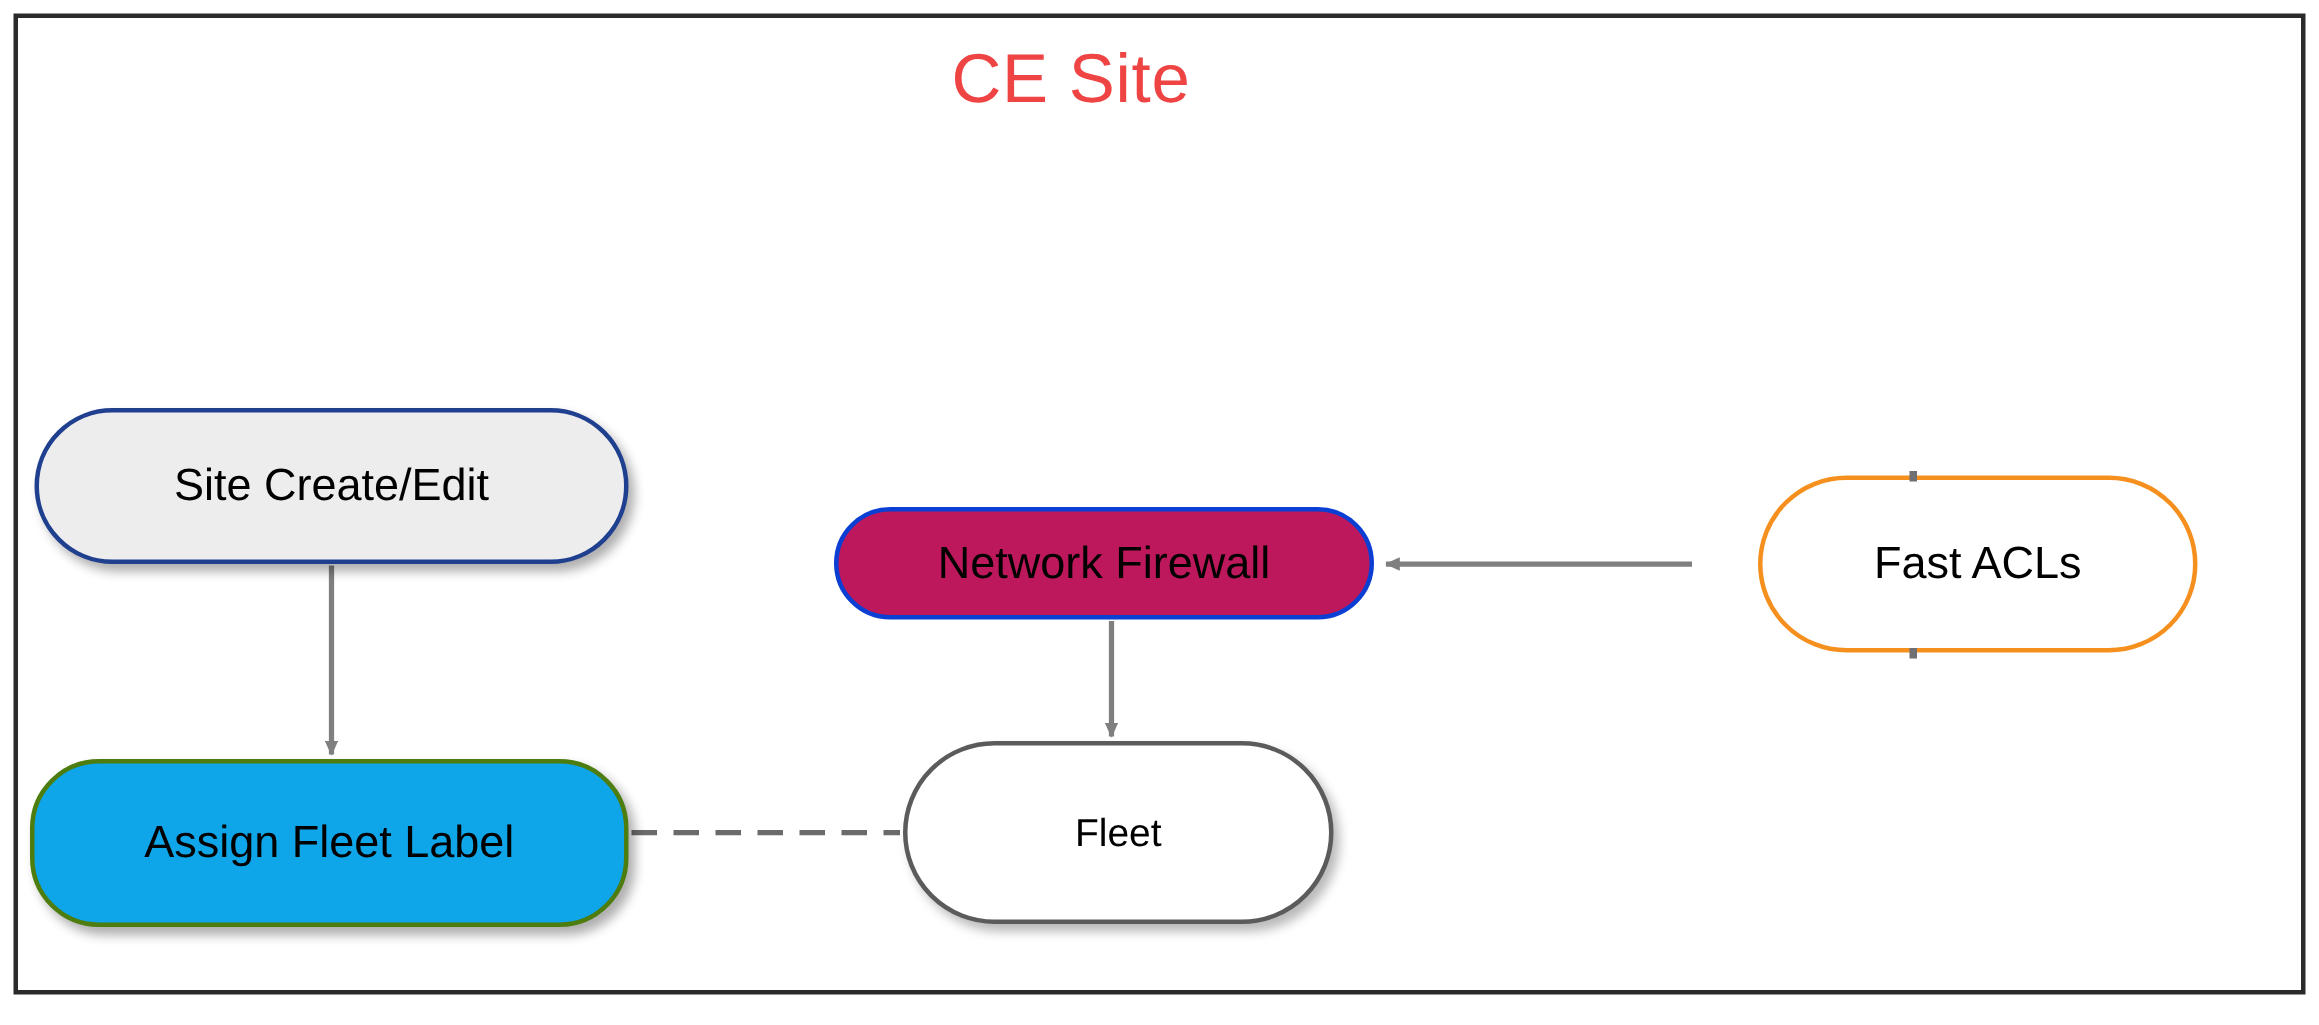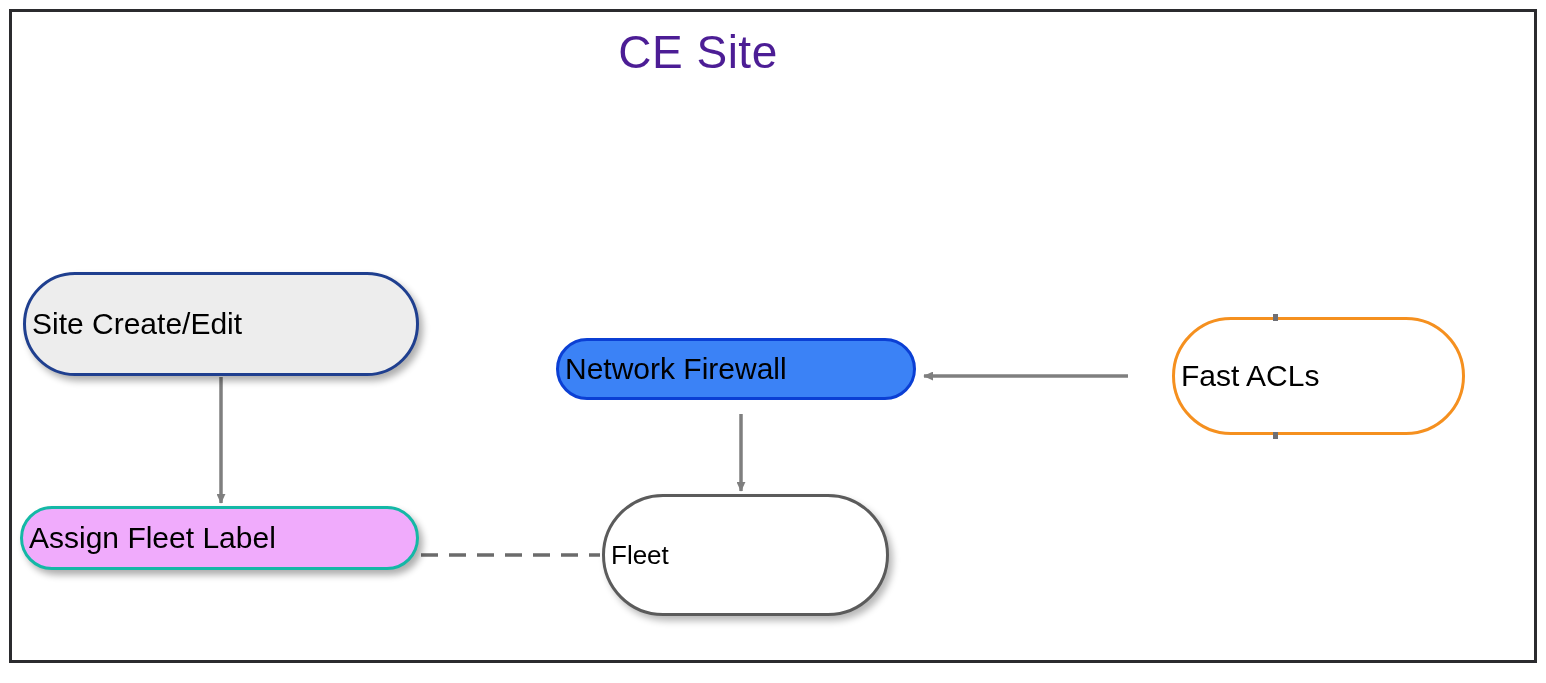--- a/index.html
+++ b/index.html
@@ -24,77 +24,77 @@
     top: 9px;
     width: 1528px;
     height: 654px;
     border: 3px solid #2b2b2e;
     box-sizing: border-box;
     background: #ffffff;
   }
   
   #diagram-title {
     position: absolute;
-    left: 0;
+    left: 16px;
     top: 24px;
     width: 1396px;
     text-align: center;
     font-size: 46px;
     line-height: 56px;
-    color: #4c1d95;
+    color: #ef4444;
     letter-spacing: 0.5px;
     white-space: nowrap;
   }
   
   #edge-layer {
     position: absolute;
     left: 0;
     top: 0;
     width: 1546px;
     height: 683px;
     pointer-events: none;
   }
   
   .node {
     position: absolute;
     box-sizing: border-box;
     display: flex;
     align-items: center;
-    justify-content: flex-start;
+    justify-content: center;
     text-align: center;
     color: #000000;
     white-space: nowrap;
   }
   .node-label {
     display: block;
     padding: 0 6px;
   }
 
   
   #node-site-create-edit {
     left: 23px;  top: 272px;  width: 396px; height: 104px;
     border: 3px solid #1f3f8f;
     border-radius: 52px;
     background: #ededed;
     font-size: 30px;
     box-shadow: 4px 5px 7px rgba(0,0,0,0.32);
   }
   #node-assign-fleet-label {
-    left: 20px;  top: 506px;  width: 399px; height: 64px;
-    border: 3px solid #14b8a6;
+    left: 20px;  top: 506px;  width: 399px; height: 112px;
+    border: 3px solid #4d7c0f;
     border-radius: 46px;
-    background: #f0abfc;
+    background: #0ea5e9;
     font-size: 30px;
     box-shadow: 4px 5px 7px rgba(0,0,0,0.32);
   }
   #node-network-firewall {
-    left: 556px; top: 338px; width: 360px; height: 62px;
+    left: 556px; top: 338px; width: 360px; height: 75px;
     border: 3px solid #0b3fd4;
     border-radius: 40px;
-    background: #3b82f6;
+    background: #be185d;
     font-size: 30px;
   }
   #node-fleet {
     left: 602px; top: 494px; width: 287px; height: 122px;
     border: 3px solid #5b5b5b;
     border-radius: 62px;
     background: #ffffff;
     font-size: 26px;
     box-shadow: 4px 5px 7px rgba(0,0,0,0.28);
   }

